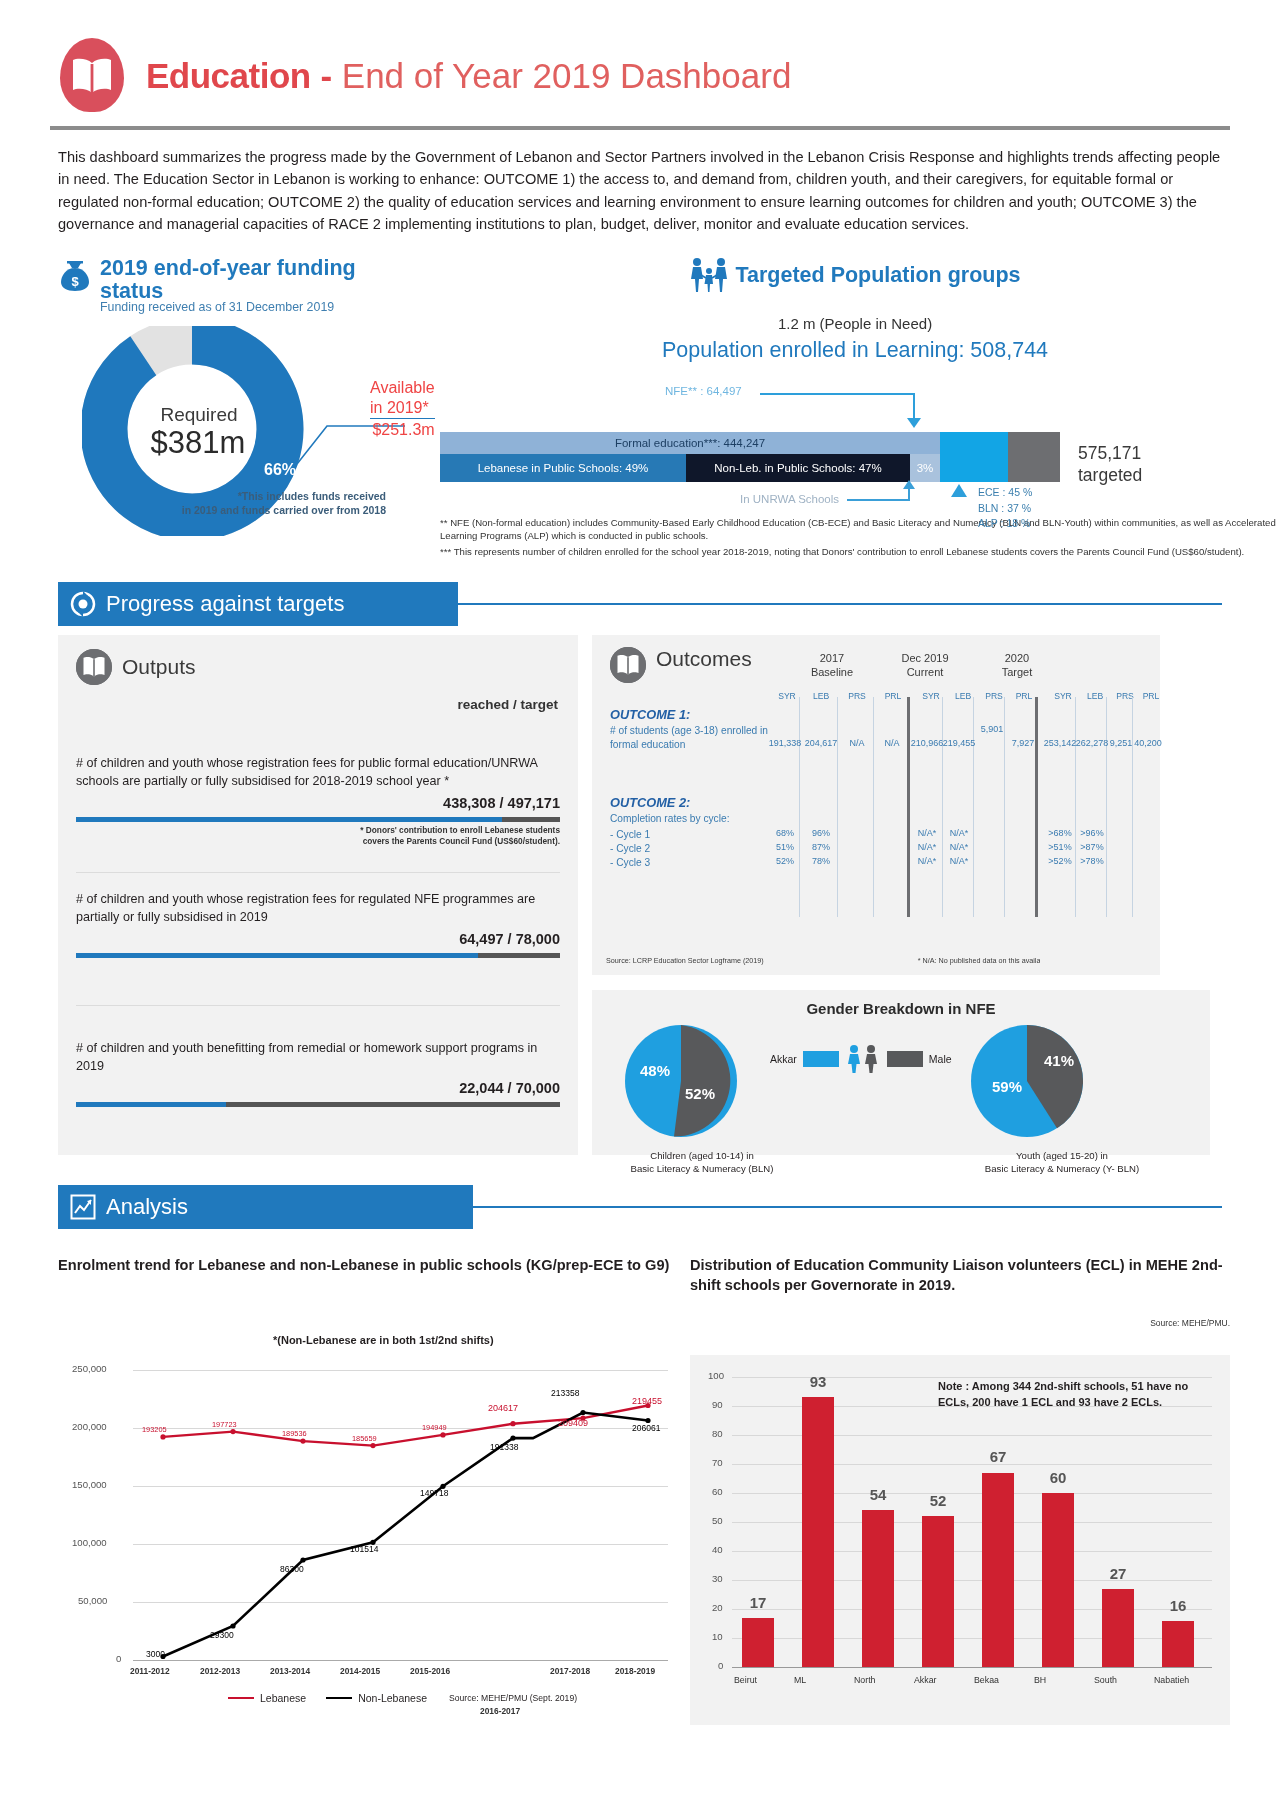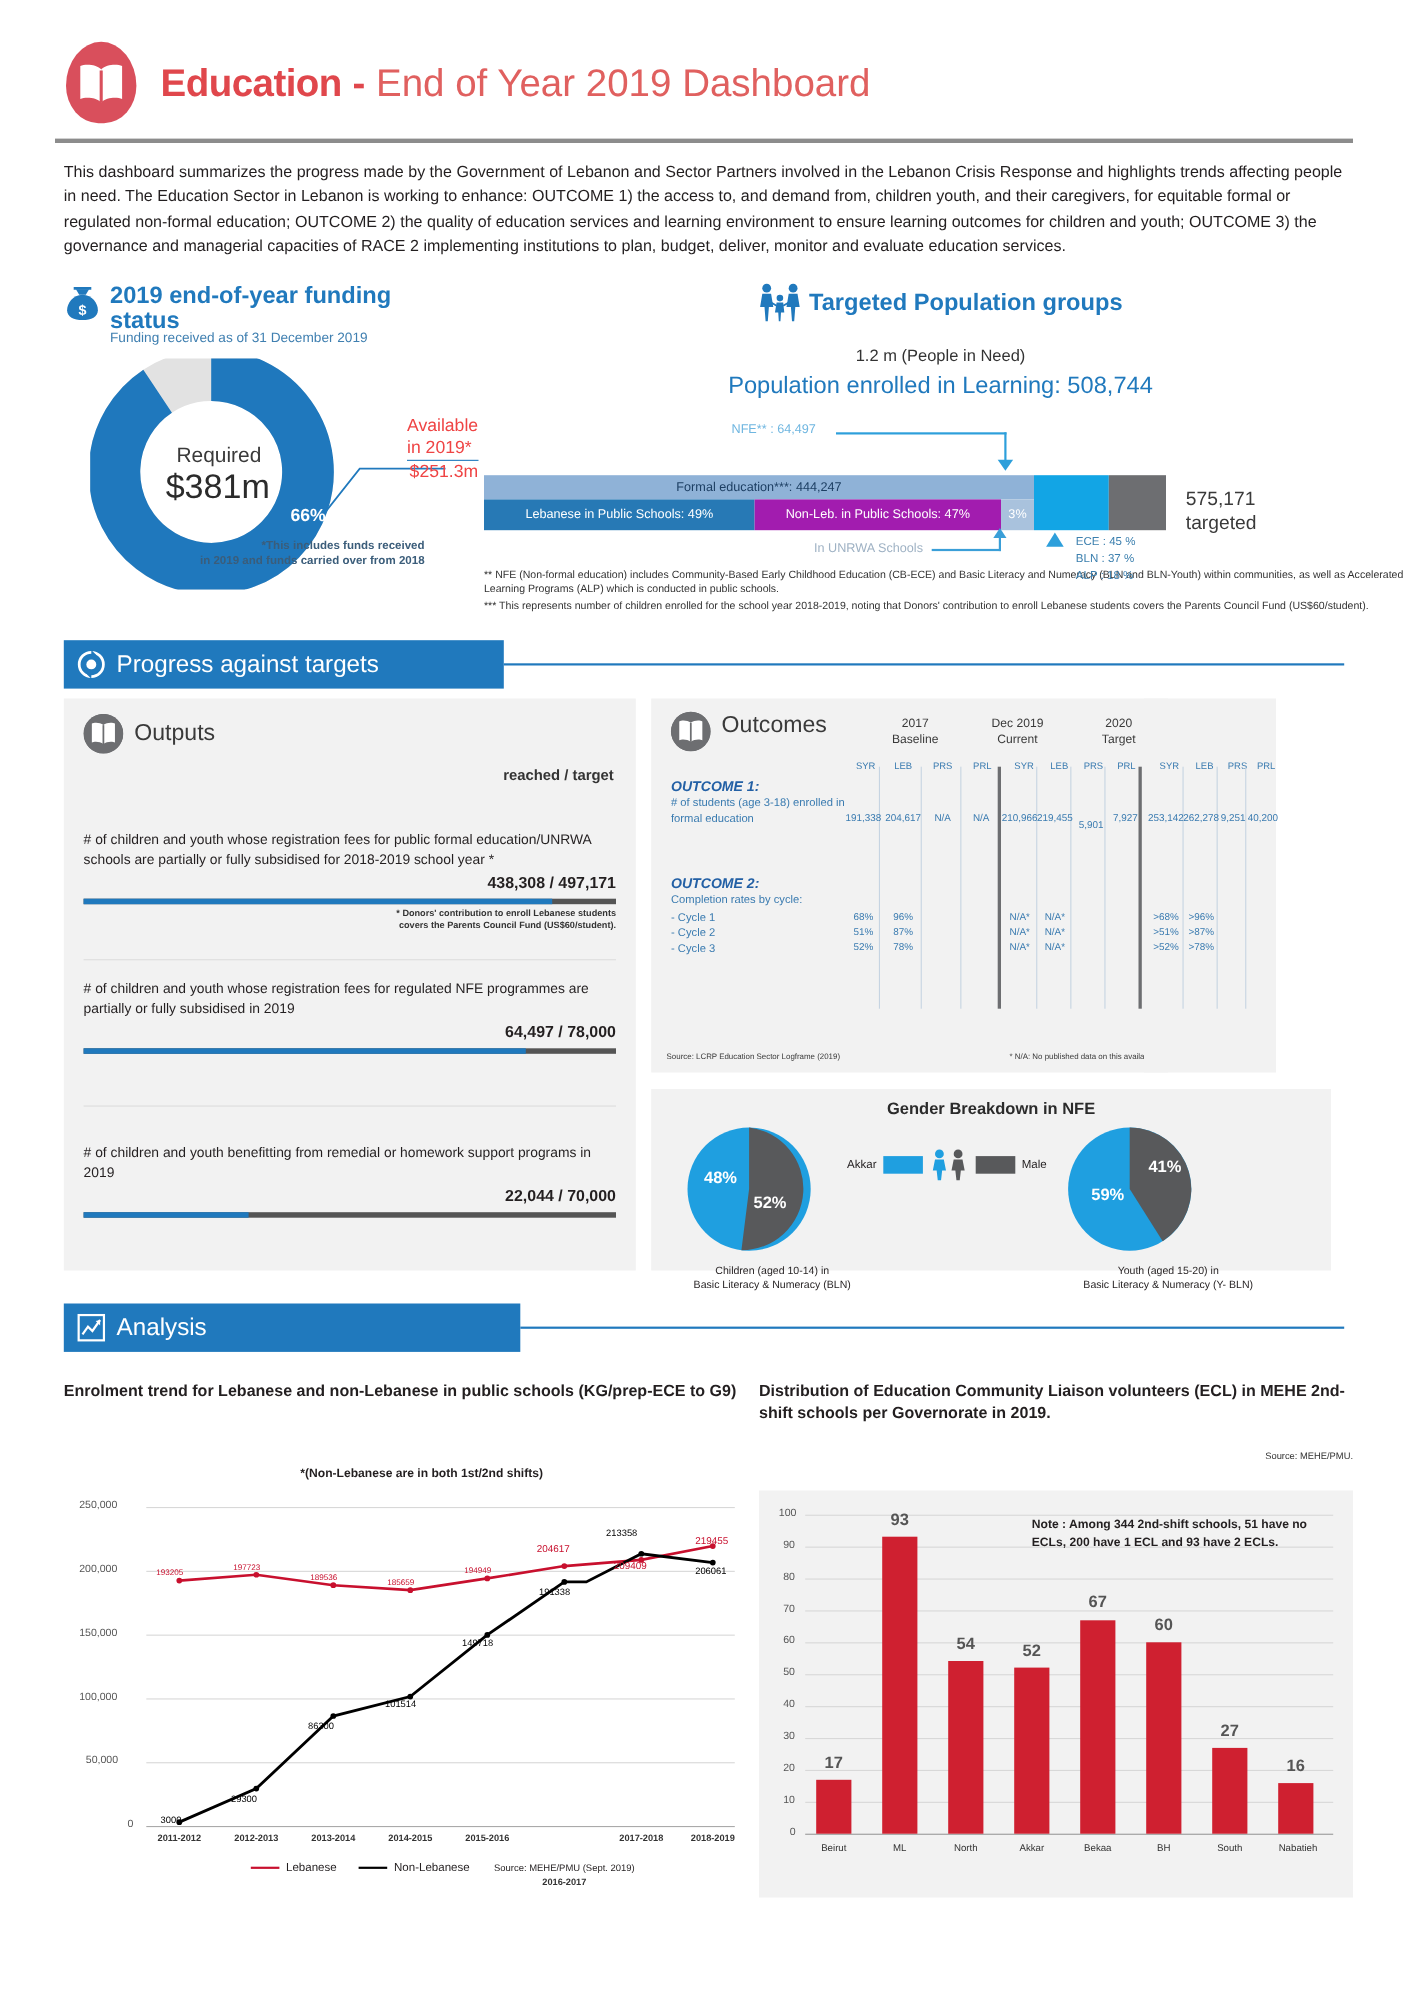--- a/index.html
+++ b/index.html
@@ -85,21 +85,21 @@
   .nfe-line { position:absolute; left: 330px; top: 8px; width: 155px; height: 2px; background:#2d9fdb;}
   .nfe-vert { position:absolute; left: 483px; top: 8px; width: 2px; height: 28px; background:#2d9fdb;}
   .nfe-arrow { position:absolute; left: 477px; top: 33px; width:0;height:0;
     border-left:7px solid transparent;border-right:7px solid transparent;border-top:10px solid #2d9fdb;}
 
   .popbar { position:absolute; left: 10px; top: 47px; width: 620px; height: 50px; display:flex; }
   .bar-formal { position:absolute; left:0; top:0; width: 500px; height: 22px; background:#8fb2d7;
      color:#1d3f63; font-size:11.5px; text-align:center; line-height:22px;}
   .bar-leb { position:absolute; left:0; top:22px; width: 246px; height: 28px; background:#2779b5;
      color:#fff; font-size:11.5px; text-align:center; line-height:28px;}
-  .bar-nonleb { position:absolute; left:246px; top:22px; width: 224px; height: 28px; background:#a21caf;
+  .bar-nonleb { position:absolute; left:246px; top:22px; width: 224px; height: 28px; background:#0f172a;
      color:#fff; font-size:11.5px; text-align:center; line-height:28px;}
   .bar-unrwa { position:absolute; left:470px; top:22px; width: 30px; height: 28px; background:#a9c2dd;
      color:#fff; font-size:11.5px; text-align:center; line-height:28px;}
   .bar-nfe { position:absolute; left:500px; top:0px; width: 68px; height: 50px; background:#12a5e5;}
   .bar-rest { position:absolute; left:568px; top:0px; width: 52px; height: 50px; background:#6d6e71;}
 
   .unrwa-label { position:absolute; left: 310px; top: 108px; font-size:11.5px; color:#9fb2c4;}
   .unrwa-line { position:absolute; left: 417px; top: 114px; width: 63px; height:1.6px; background:#3a9fd8;}
   .unrwa-vert { position:absolute; left: 478px; top: 102px; width:1.6px; height: 14px; background:#3a9fd8;}
   .unrwa-arrow { position:absolute; left: 473px; top: 95px; width:0;height:0;
@@ -169,21 +169,21 @@
   .an-left { position:absolute; left:58px; top:1255px; width:620px;}
   .an-right { position:absolute; left:690px; top:1255px; width:540px;}
   .an-title { font-size:14.6px; font-weight:bold; color:#231f20; line-height:1.4;}
   .an-source { font-size:8.5px; color:#333; text-align:right;}
 
   .chart-panel { position:absolute; background:#f2f2f2; }
   .axis-lbl { position:absolute; font-size:9.6px; color:#555; }
   .gridline { position:absolute; height:1px; background:#d8d8d8; }
   .pt-lbl { position:absolute; font-size:7.4px; white-space:nowrap;}
   .bar-lbl { position:absolute; font-size:15px; font-weight:bold; color:#555; text-align:center;}
-  .bar-cat { position:absolute; font-size:8.8px; color:#333; text-align:center;}
+  .bar-cat { position:absolute; font-size:8.8px; color:#333; }
   .note-box { position:absolute; font-size:11px; font-weight:bold; color:#231f20; line-height:1.45;}
   svg { display:block; }
 </style>
 </head>
 <body>
 
 <div class="page">
 
   <div class="header">
     <div class="logo-circle">
@@ -406,21 +406,21 @@
       <div class="oc-title">OUTCOME 1:</div>
       <div class="oc-sub" style="margin-top:2px;"># of students (age 3-18) enrolled in formal education</div>
     </div>
     <div class="oc-cell" style="left:176px; top:103px;">191,338</div>
     <div class="oc-cell" style="left:212px; top:103px;">204,617</div>
     <div class="oc-cell" style="left:248px; top:103px;">N/A</div>
     <div class="oc-cell" style="left:283px; top:103px;">N/A</div>
 
     <div class="oc-cell" style="left:318px; top:103px;">210,966</div>
     <div class="oc-cell" style="left:350px; top:103px;">219,455</div>
-    <div class="oc-cell" style="left:383px; top:110px;">5,901</div>
+    <div class="oc-cell" style="left:383px; top:89px;">5,901</div>
     <div class="oc-cell" style="left:414px; top:103px;">7,927</div>
 
     <div class="oc-colhdr" style="left:-100px; top:0;"></div>
 
     <div style="position:absolute; left:18px; top:160px; width:175px;">
       <div class="oc-title">OUTCOME 2:</div>
       <div class="oc-sub" style="margin-top:2px;">Completion rates by cycle:</div>
       <div class="oc-sub" style="margin-top:2px;">- Cycle 1</div>
       <div class="oc-sub">- Cycle 2</div>
       <div class="oc-sub">- Cycle 3</div>

